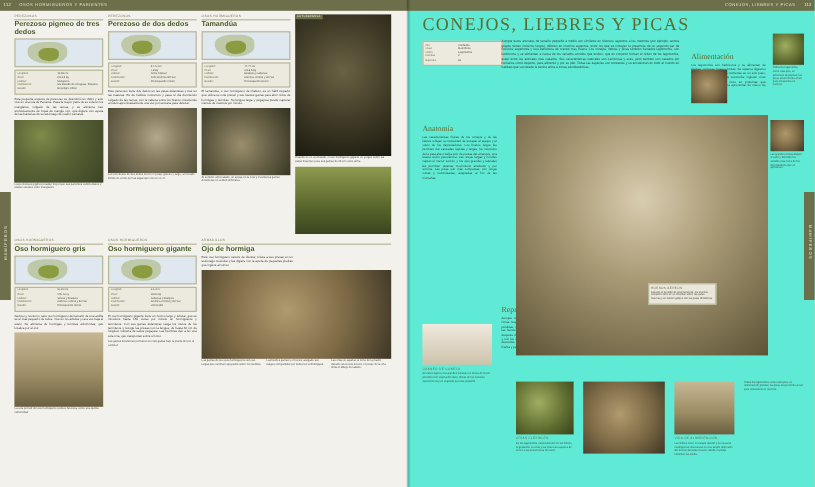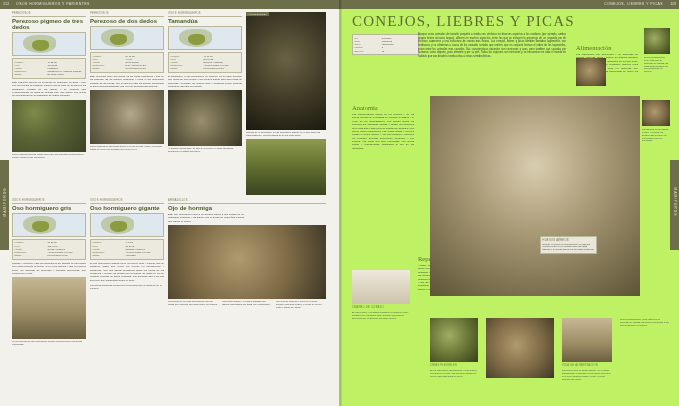--- a/index.html
+++ b/index.html
@@ -6,21 +6,21 @@
   body{
     width:679px;height:406px;overflow:hidden;
     background:#cfcfcf;
     font-family:"Liberation Sans", sans-serif;
     font-size:3px;
     color:#222;
   }
   .spread{position:relative;width:679px;height:406px;display:flex;}
   .page{position:relative;height:406px;overflow:hidden;}
   .page-left{width:340px;background:#f3f1ec;}
-  .page-right{width:339px;background:#bef264;}
+  .page-right{width:339px;background:#5eead4;}
   .gutter{position:absolute;left:339px;top:0;width:3px;height:406px;
     background:linear-gradient(to right,rgba(0,0,0,.30),rgba(0,0,0,.05));z-index:40;}
 
   
   .topbar{position:absolute;top:0;left:0;width:340px;height:9px;background:#6d6f4a;}
   .topbar .folio{position:absolute;left:3px;top:2px;color:#e8e6d8;font-size:3.6px;letter-spacing:.2px;}
   .topbar .sect{position:absolute;left:16px;top:2px;color:#e8e6d8;font-size:3.4px;letter-spacing:.5px;text-transform:uppercase;}
   .sidetab{position:absolute;left:0;top:160px;width:9px;height:90px;background:#6d6f4a;}
   .sidetab span{position:absolute;left:-31px;top:40px;width:72px;color:#e8e6d8;font-size:3.3px;letter-spacing:1px;
     text-align:center;transform:rotate(-90deg);text-transform:uppercase;}

